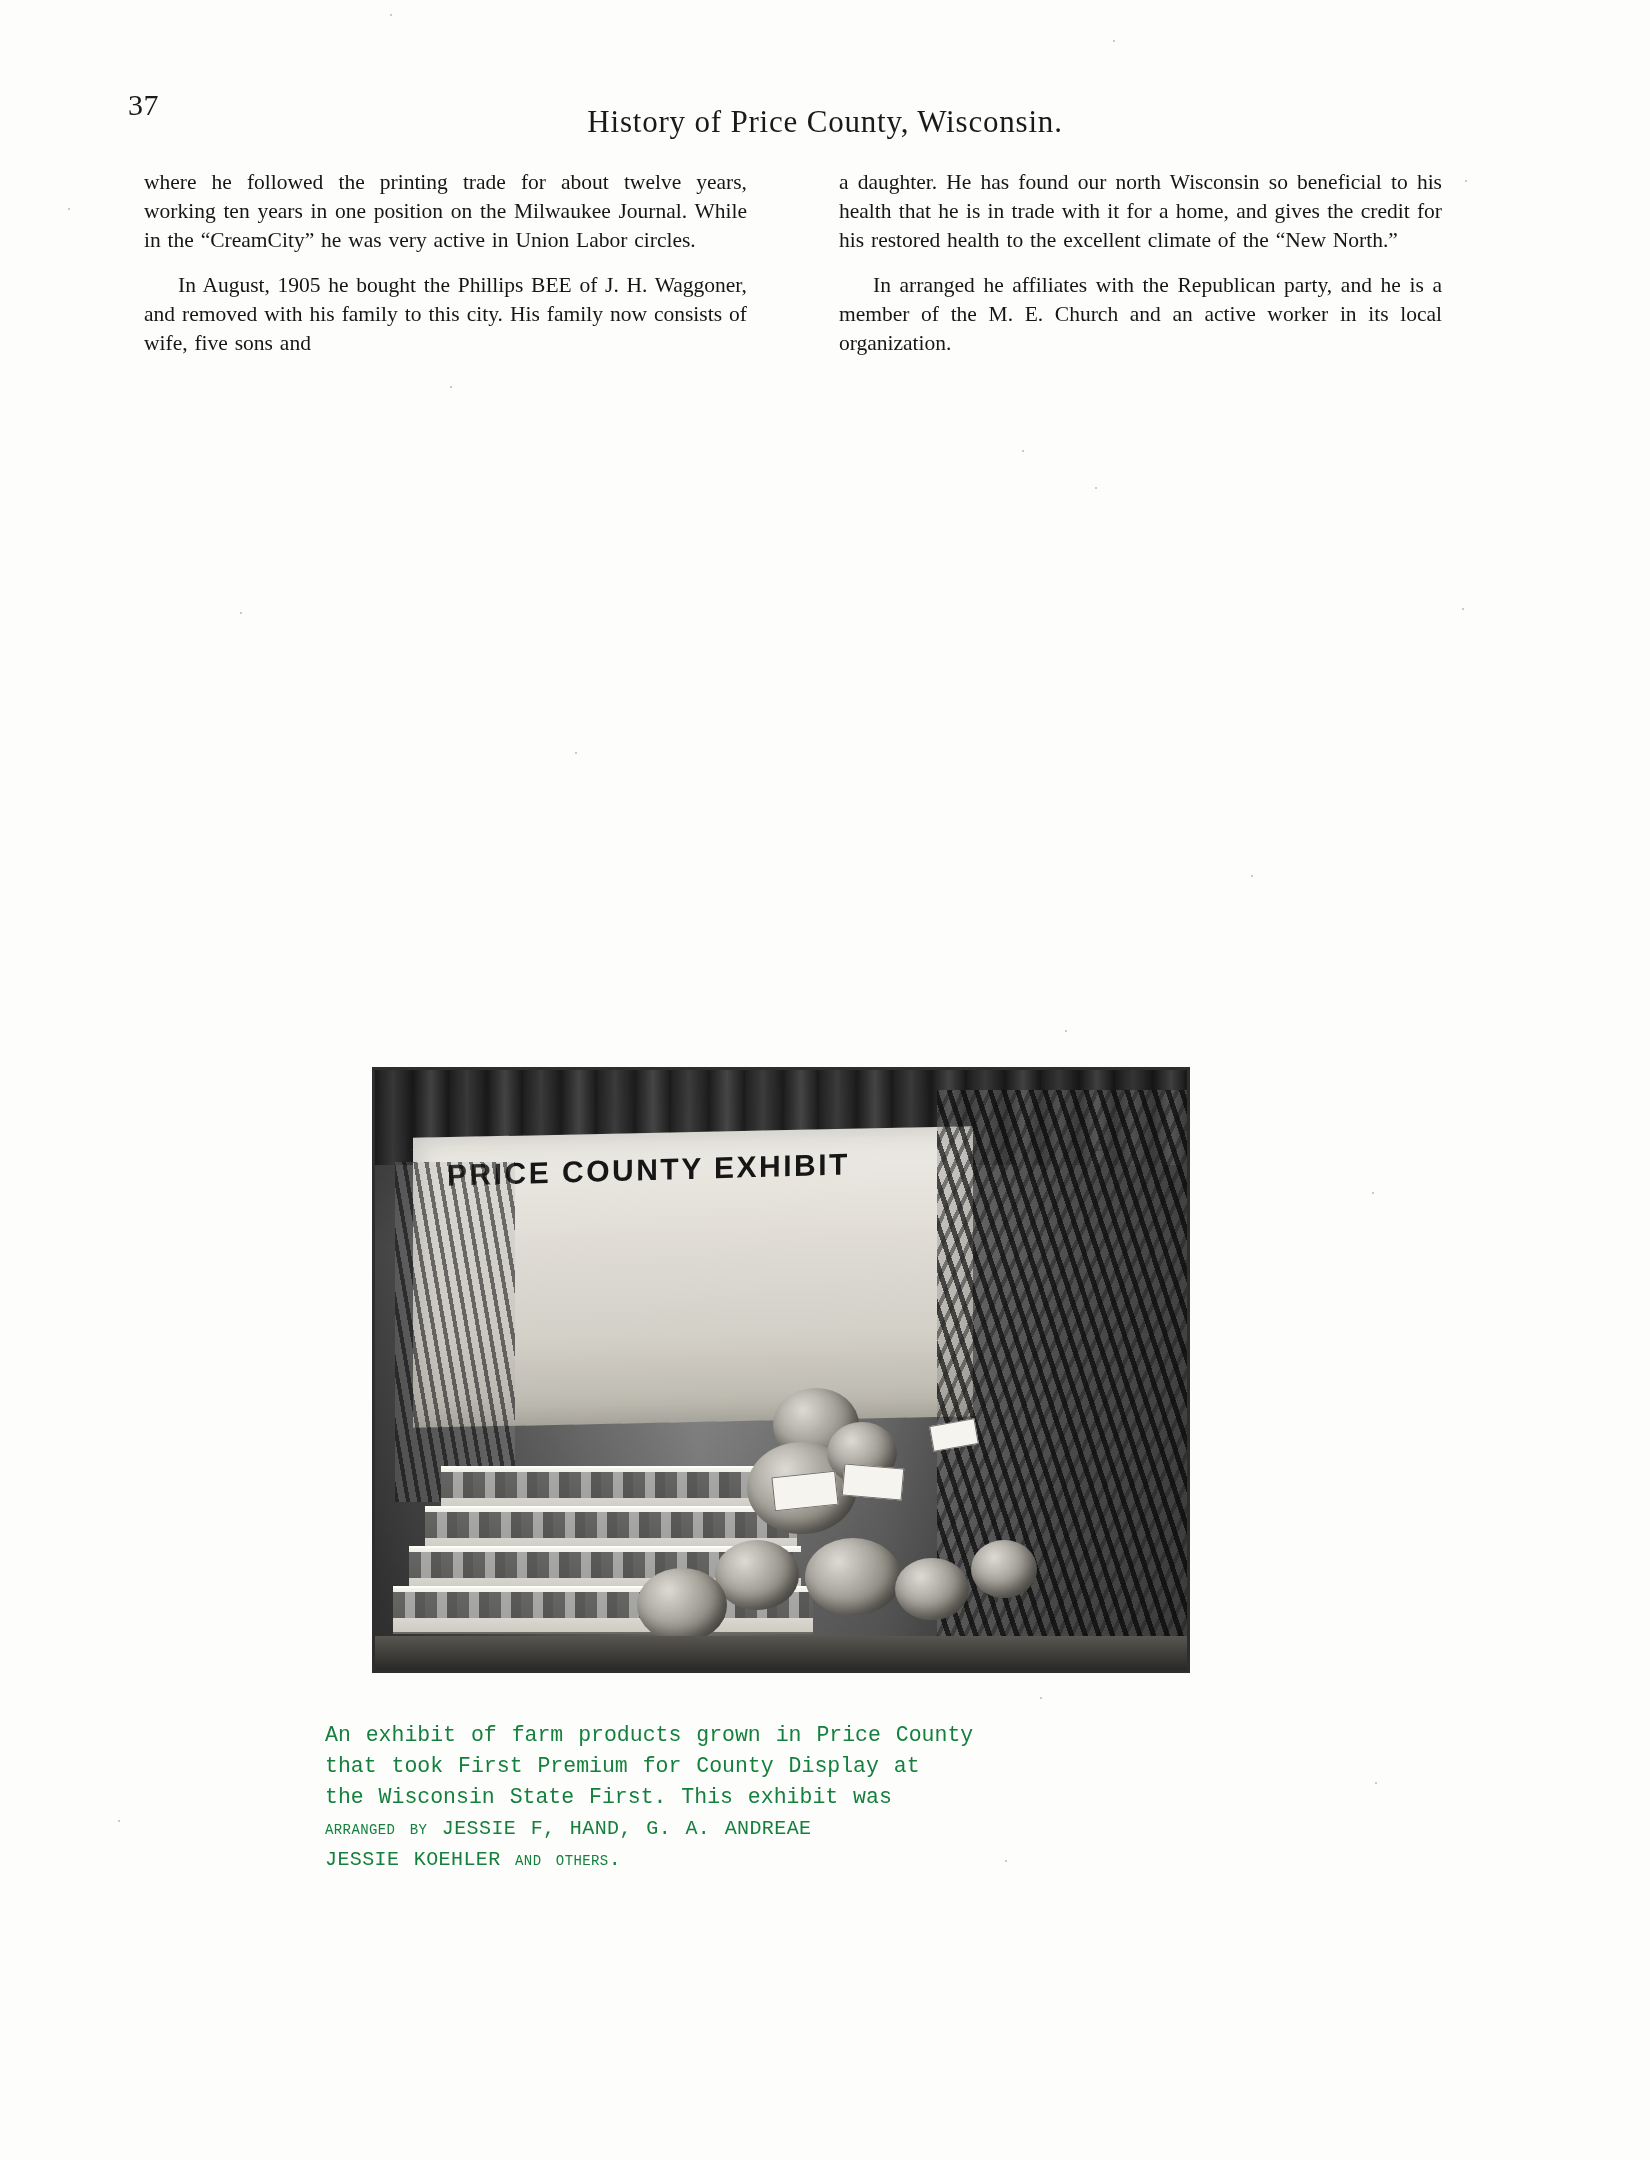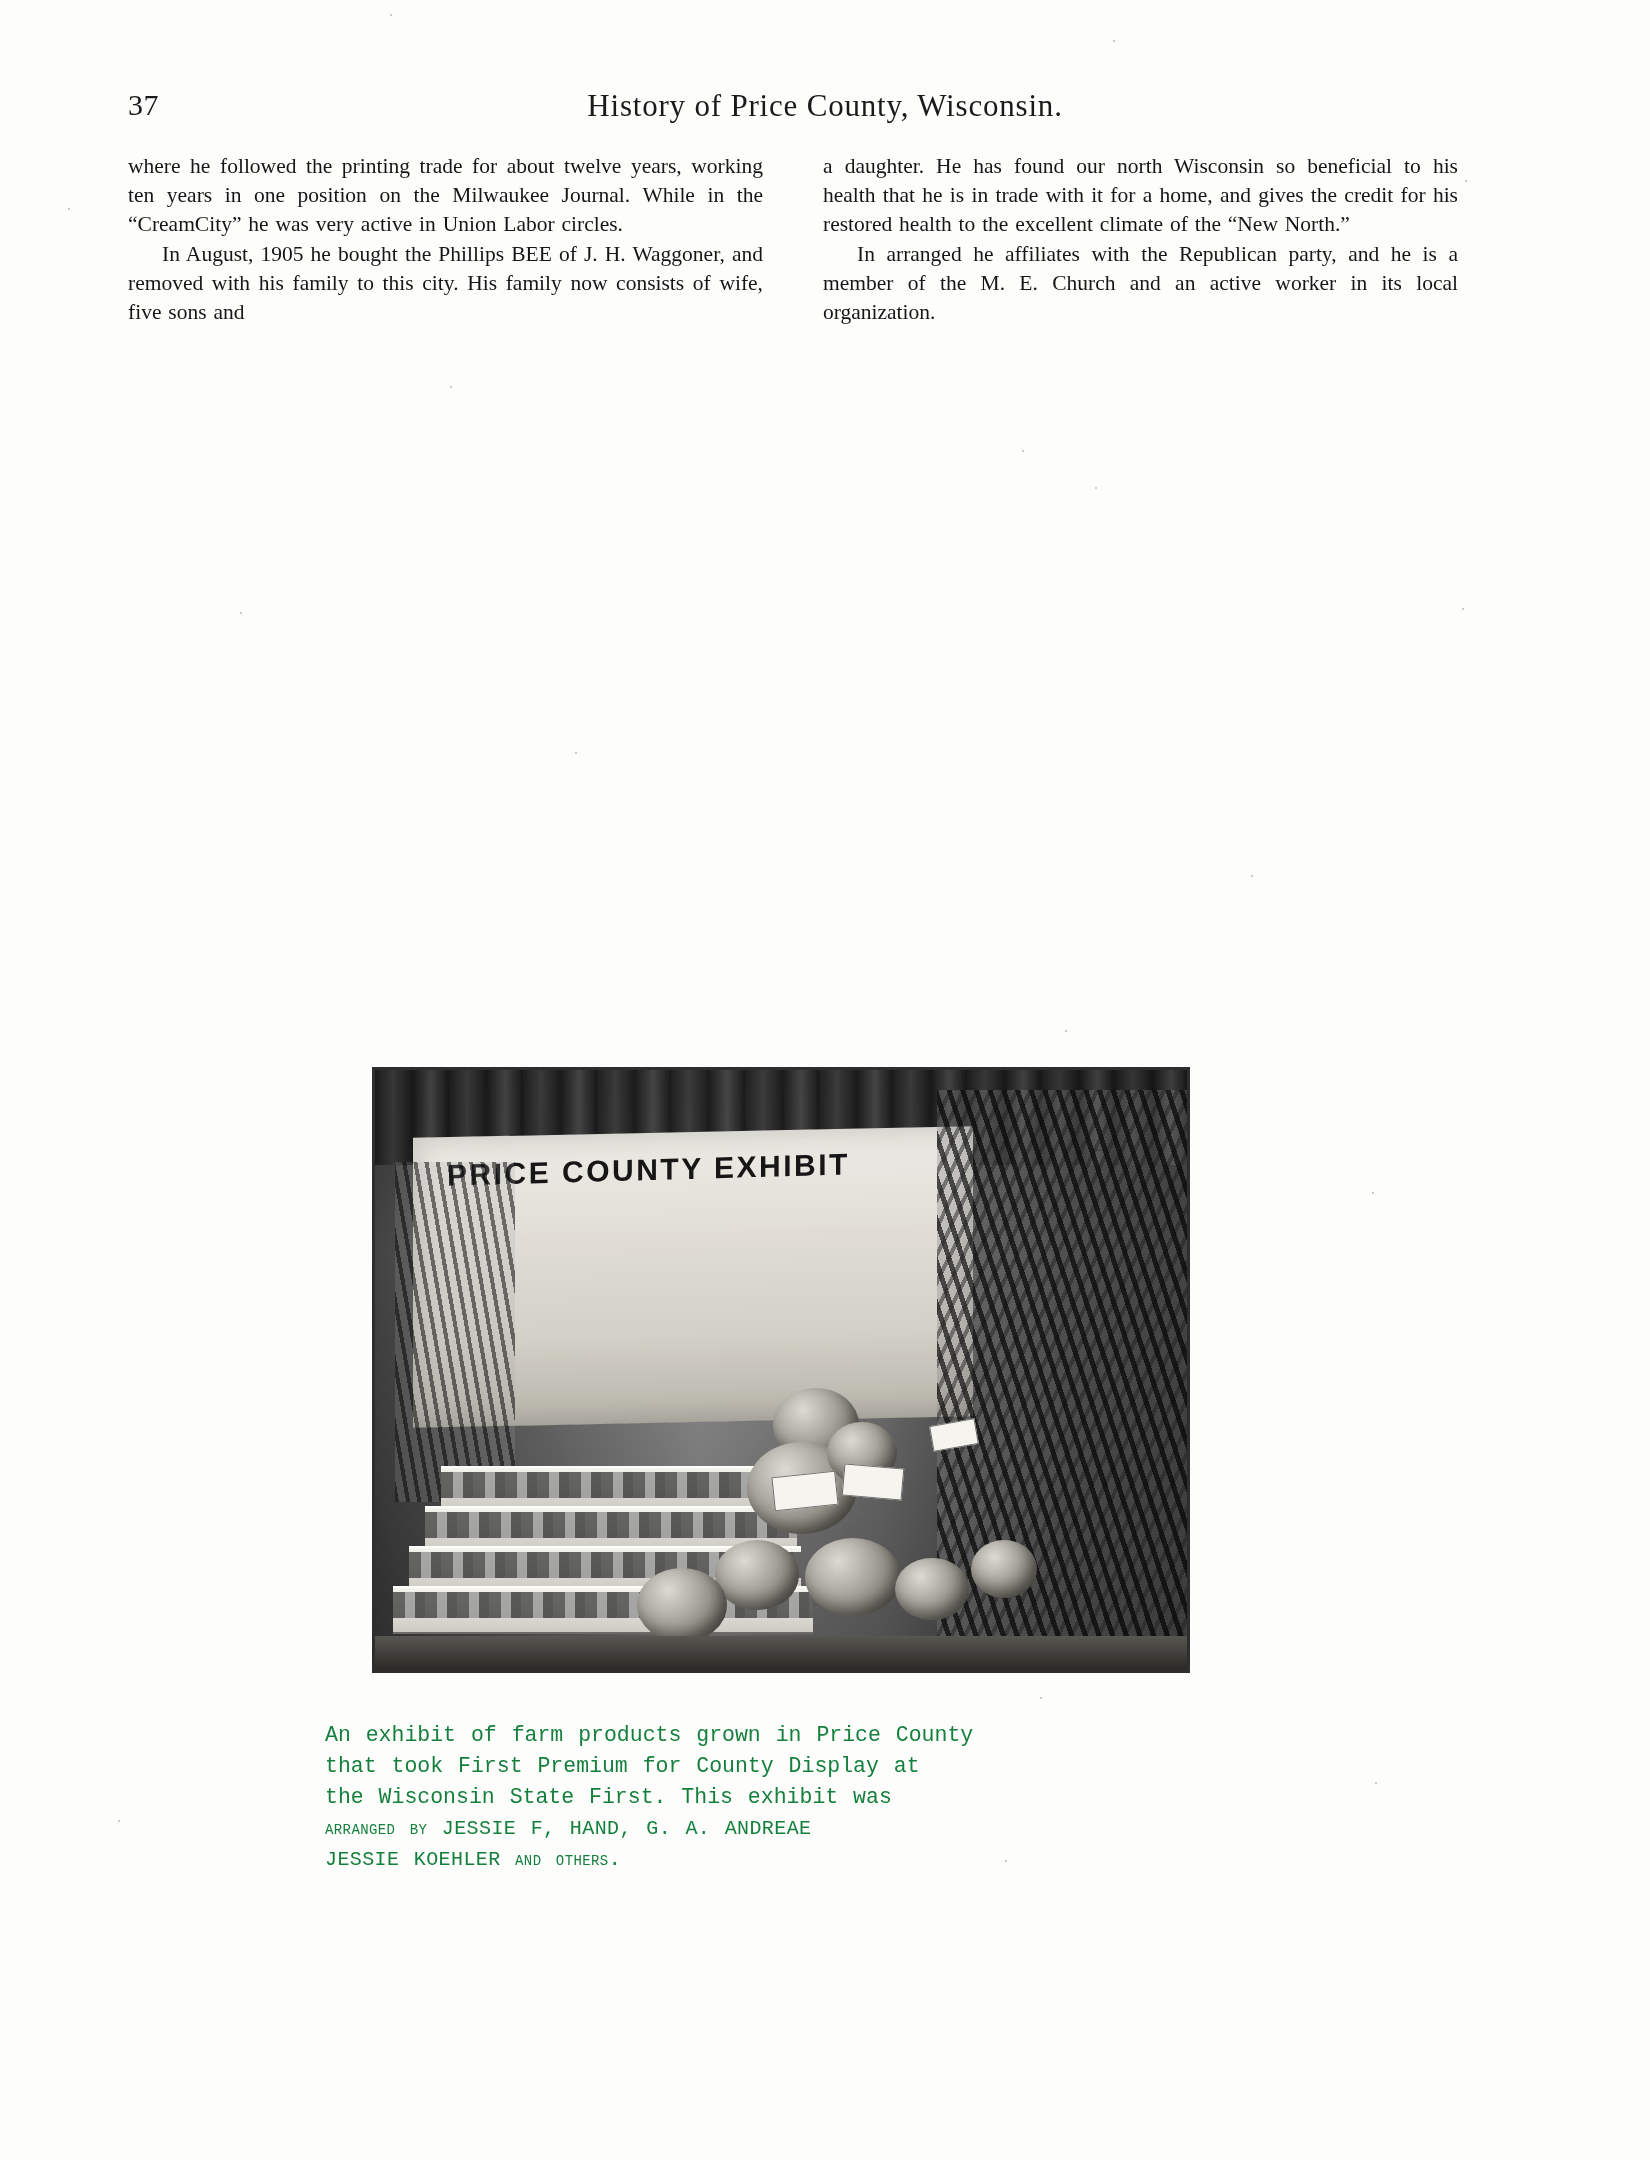--- a/index.html
+++ b/index.html
@@ -38,42 +38,42 @@
     position: absolute;
     left: 128px;
     top: 88px;
     font-size: 30px;
     letter-spacing: 0.5px;
     color: #1a1a1a;
   }
   .running-head {
     position: absolute;
     left: 0;
-    top: 88px;
+    top: 104px;
     width: 1650px;
     text-align: center;
     font-size: 31px;
     letter-spacing: 0.8px;
     color: #1a1a1a;
   }
 
   
   .columns {
     position: absolute;
     left: 128px;
     top: 152px;
     width: 1330px;
     display: flex;
     justify-content: space-between;
   }
   .col {
     width: 635px;
   }
   .col p {
-    margin: 0;
+    margin: 16px;
     font-size: 21.5px;
     line-height: 29px;
     text-align: justify;
     text-justify: inter-word;
     color: #161616;
     word-spacing: 1.5px;
     font-family: Liberation Serif, serif;
   }
   .col p.indent {
     text-indent: 34px;

